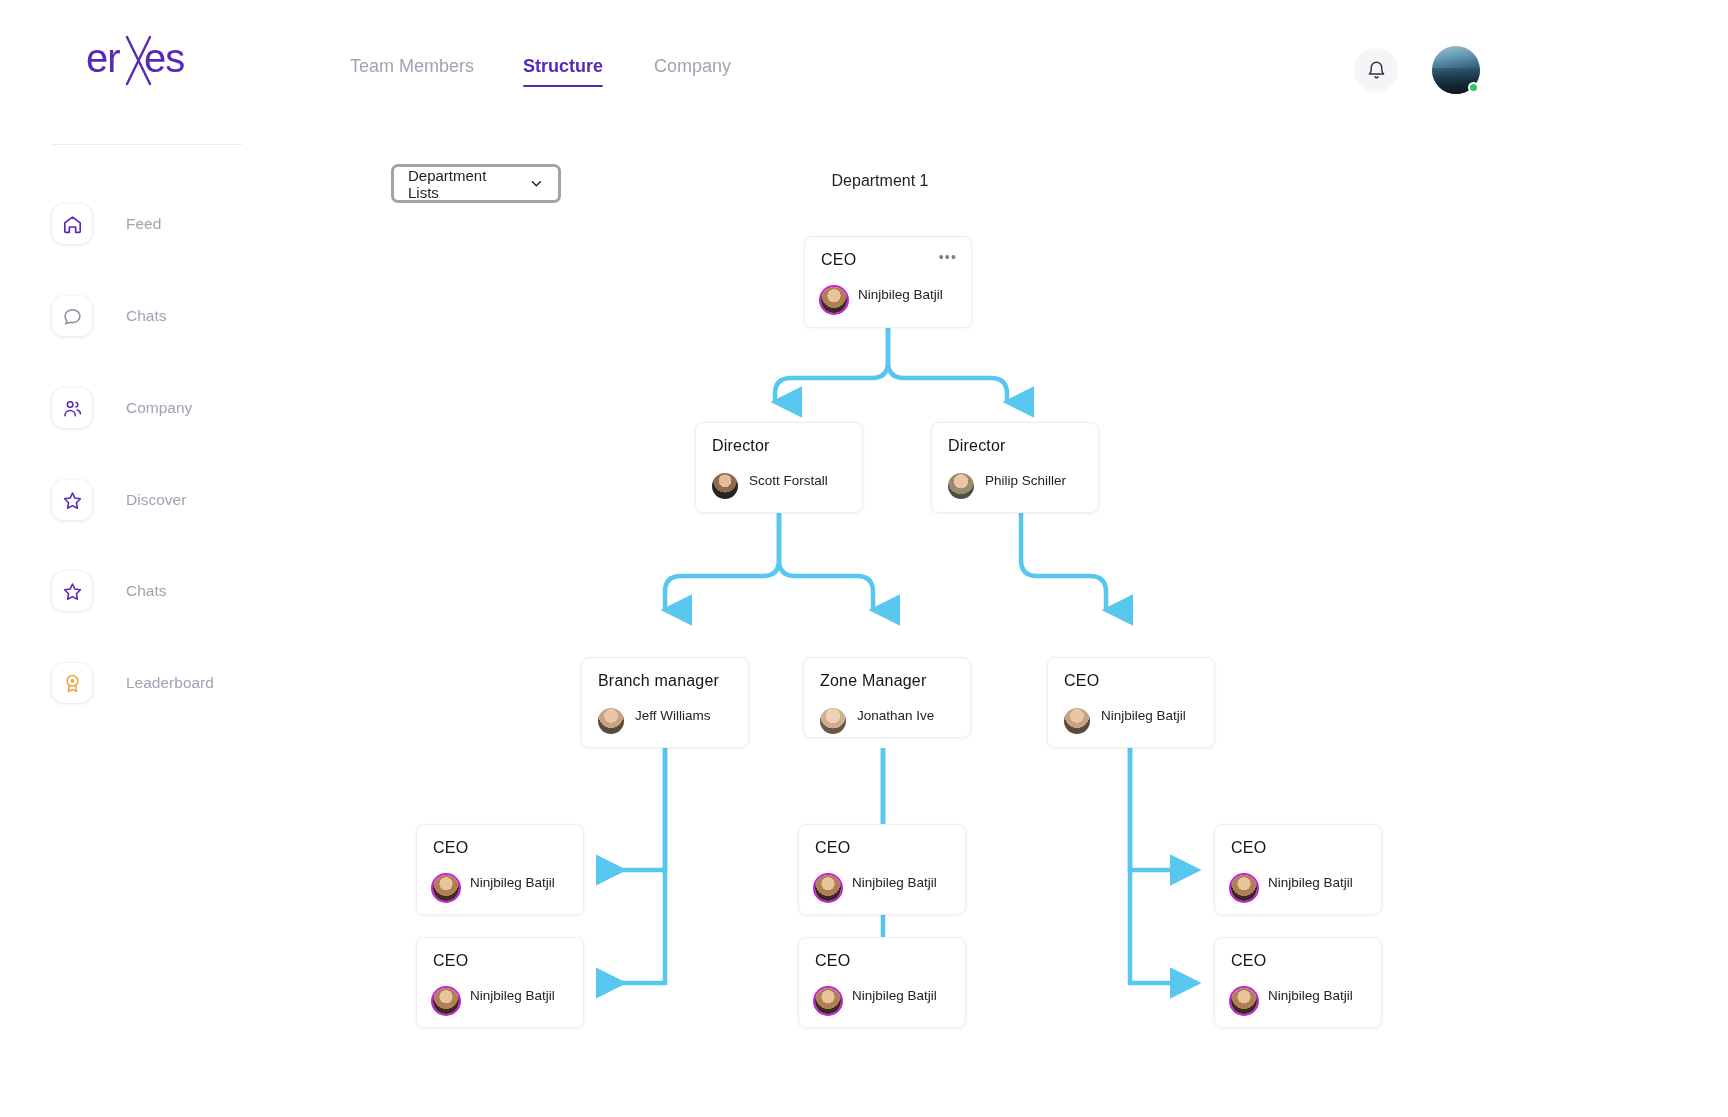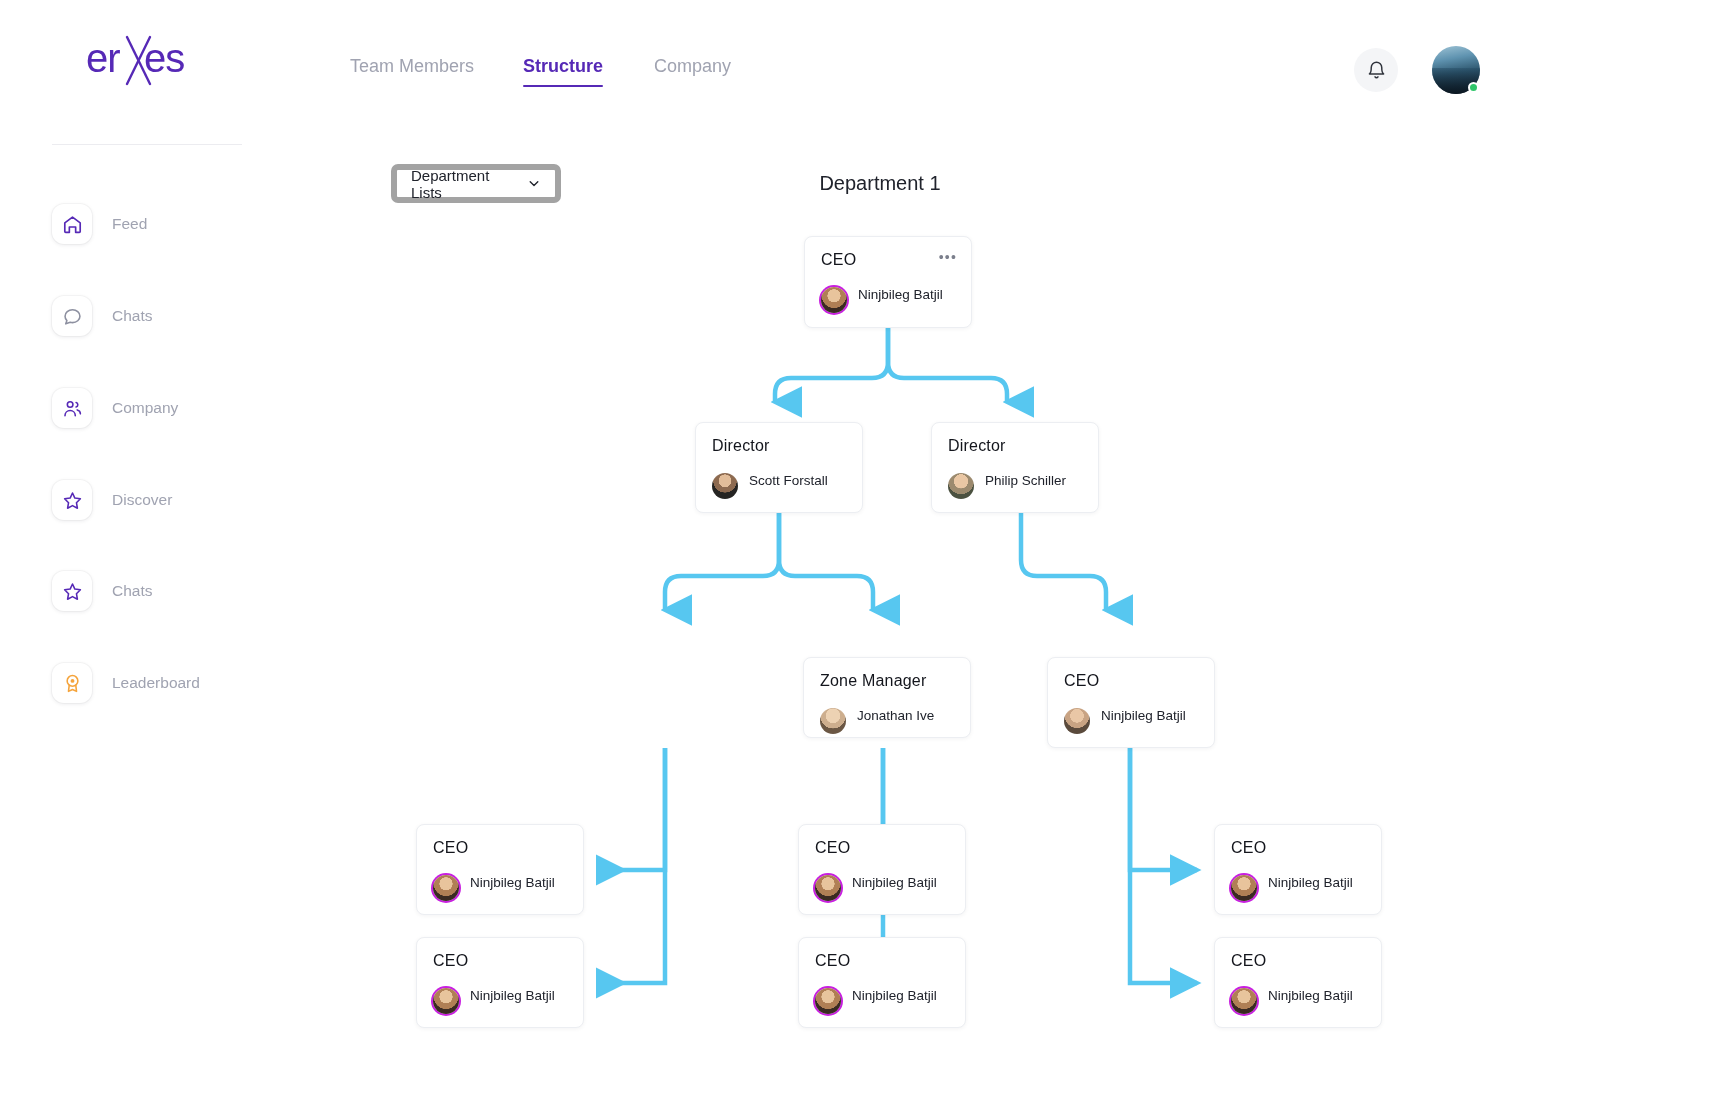--- a/index.html
+++ b/index.html
@@ -18,21 +18,21 @@
 
   .nav-item {
     position: absolute; left: 52px; display: flex; align-items: center; gap: 20px;
     cursor: pointer; user-select: none;
   }
   .nav-tile {
     width: 40px; height: 40px; border-radius: 12px; background: #ffffff;
     box-shadow: 0 1px 4px rgba(20,20,43,.09), 0 0 0 1px rgba(20,20,43,.03);
     display: flex; align-items: center; justify-content: center; flex: none;
   }
-  .nav-label { font-size: 15.5px; color: #a0a3b1; font-weight: 400; white-space: nowrap; }
+  .nav-label { font-size: 15.5px; color: #a0a3b1; font-weight: 400; white-space: nowrap; margin-left: 14px; }
 
   
   #topnav { position: absolute; left: 286px; top: 0; width: 1442px; height: 120px; }
   .tab {
     position: absolute; top: 56px; font-size: 18px; color: #a0a3b1;
     cursor: pointer; white-space: nowrap; padding-bottom: 10px;
   }
   .tab.active { color: #5629b6; font-weight: bold; }
   .tab.active::after {
     content: ""; position: absolute; left: 0; right: 0; bottom: 0;
@@ -54,27 +54,27 @@
     background: linear-gradient(180deg, rgba(40,80,105,.55), rgba(10,22,32,.95));
   }
   #status-dot {
     position: absolute; left: 1182px; top: 82px; width: 11px; height: 11px;
     border-radius: 50%; background: #2fc66a; border: 2px solid #fff;
   }
 
   
   #dept-select {
     position: absolute; left: 391px; top: 164px; width: 170px; height: 39px;
-    border: 6px solid #a3a3a3; border-radius: 7px; background: #fff;
+    border: 3px solid #a3a3a3; border-radius: 7px; background: #fff;
     display: flex; align-items: center; padding: 0 14px; gap: 10px;
     font-size: 15px; color: #20232c; cursor: pointer;
   }
   #dept-title {
     position: absolute; left: 700px; top: 172px; width: 360px; text-align: center;
-    font-size: 20px; color: #20232c; font-weight: 400;
+    font-size: 16px; color: #20232c; font-weight: 400;
   }
 
   
   .card {
     position: absolute; background: #fff; border: 1px solid #eceef2; border-radius: 8px;
     box-shadow: 0 1px 4px rgba(20,20,43,.05);
     padding: 14px 16px; cursor: pointer;
   }
   .card-title { font-size: 16px; font-weight: normal; color: #13151c; letter-spacing: .2px; }
   .card-person { display: flex; gap: 11px; margin-top: 18px; }
@@ -248,20 +248,27 @@
     </div>
   </div>
   <div class="card" style="left:931px;top:422px;width:168px;height:91px">
     <div class="card-title">Director</div>
     <div class="card-person">
       <span class="av p3"></span>
       <span class="card-name">Philip Schiller</span>
     </div>
   </div>
 
+  <div class="card" style="left:581px;top:657px;width:168px;height:91px">
+    <div class="card-title">Branch manager</div>
+    <div class="card-person">
+      <span class="av p4"></span>
+      <span class="card-name">Jeff Williams</span>
+    </div>
+  </div>
   <div class="card" style="left:803px;top:657px;width:168px;height:81px">
     <div class="card-title">Zone Manager</div>
     <div class="card-person">
       <span class="av p5"></span>
       <span class="card-name">Jonathan Ive</span>
     </div>
   </div>
   <div class="card" style="left:1047px;top:657px;width:168px;height:91px">
     <div class="card-title">CEO</div>
     <div class="card-person">

